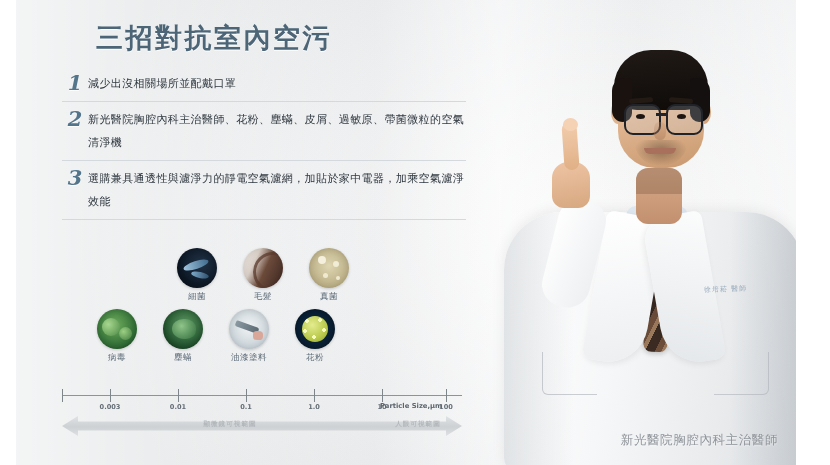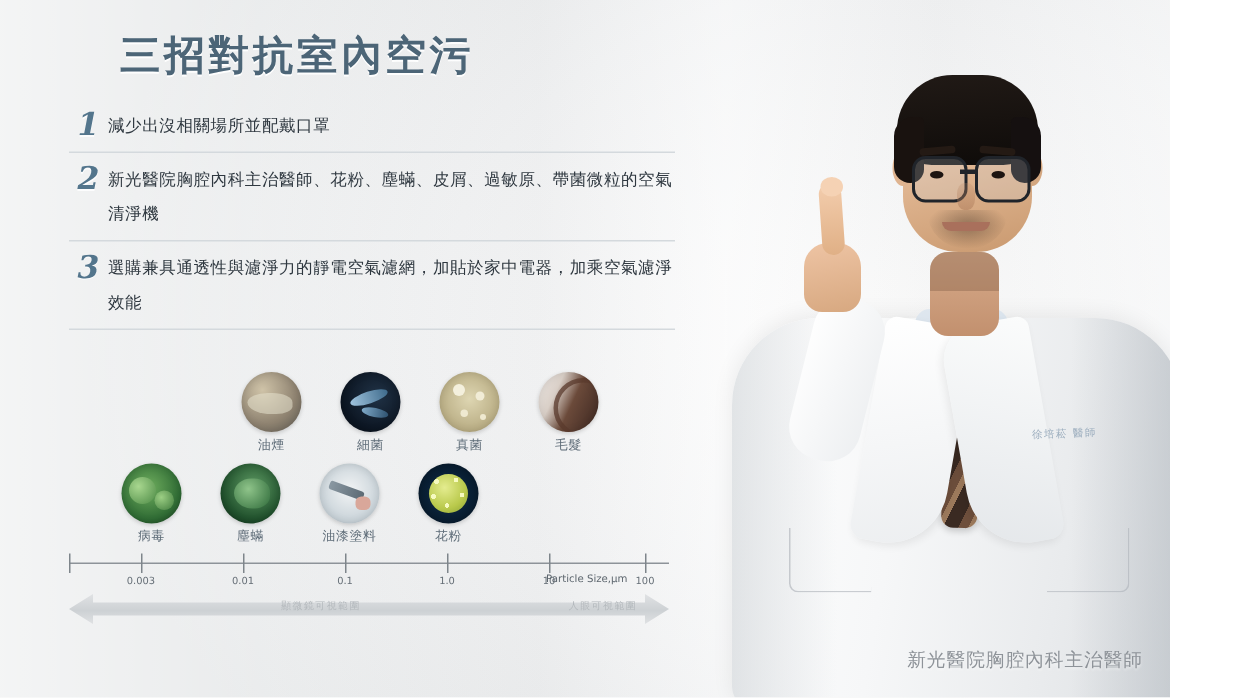--- a/index.html
+++ b/index.html
@@ -7,20 +7,21 @@
     width:830px;height:465px;overflow:hidden;
     font-family:"Liberation Sans","DejaVu Sans",sans-serif;
     background:#ffffff;
   }
   #stage{
     position:relative;width:780px;height:465px;
     background:
       radial-gradient(ellipse 520px 420px at 74% 48%, #fdfdfd 0%, #f2f3f4 55%, #e6e8e9 100%),
       linear-gradient(100deg,#f7f8f8 0%,#eff0f1 45%,#e4e6e8 100%);
     overflow:hidden;
+    margin-left:16px;
   }
   
   #stage:before{
     content:"";position:absolute;inset:0;
     background:linear-gradient(90deg,
       rgba(255,255,255,.55) 0%,
       rgba(255,255,255,.15) 22%,
       rgba(0,0,0,.018) 46%,
       rgba(255,255,255,.30) 62%,
       rgba(0,0,0,.02) 80%,
@@ -104,21 +105,21 @@
   .d-pollen{background:radial-gradient(circle at 50% 50%,#0f2d4a,#071a2c 75%);}
   .d-pollen i.a{width:26px;height:26px;left:7px;top:7px;background:radial-gradient(circle at 40% 35%,#e4ec8f,#b9c94b 60%,#8aa033);}
   .d-pollen i.b{width:26px;height:26px;left:7px;top:7px;background:
       radial-gradient(circle 1.6px at 5px 5px,#f6fabf 99%,transparent),
       radial-gradient(circle 1.6px at 18px 4px,#f6fabf 99%,transparent),
       radial-gradient(circle 1.6px at 22px 14px,#f6fabf 99%,transparent),
       radial-gradient(circle 1.6px at 12px 21px,#f6fabf 99%,transparent),
       radial-gradient(circle 1.6px at 3px 15px,#f6fabf 99%,transparent);}
 
   
-  .scale{position:absolute;left:46px;top:368px;width:400px;}
+  .scale{position:absolute;left:46px;top:388px;width:400px;font-weight:bold;}
   .axis{position:relative;height:16px;}
   .axis .line{position:absolute;left:0;right:0;top:7px;height:1px;background:#8d9399;}
   .tick{position:absolute;top:1px;width:1px;height:13px;background:#7e858b;}
   .ticklbl{
     position:absolute;top:15px;font-size:6.6px;color:#646d75;
     transform:translateX(-50%);white-space:nowrap;
     font-family:"DejaVu Sans","Liberation Sans",sans-serif;
   }
   .unitlbl{
     position:absolute;top:14px;left:318px;font-size:6.8px;color:#5d666e;
@@ -288,46 +289,40 @@
       </div>
       <div class="row last">
         <div class="num">3</div>
         <div class="txt">選購兼具通透性與濾淨力的靜電空氣濾網，加貼於家中電器，加乘空氣濾淨效能</div>
       </div>
     </div>
 
     <div class="icons">
       <div class="icorow r1">
         <div class="ico">
-          <div class="disc d-oil">
-              <i class="a"></i>
-            </div>
-          <div class="icolbl">油煙</div>
-        </div>
-        <div class="ico">
           <div class="disc d-bact">
               <i class="a"></i>
               <i class="b"></i>
             </div>
           <div class="icolbl">細菌</div>
+        </div>
+        <div class="ico">
+          <div class="disc d-hair">
+              <i class="a"></i>
+            </div>
+          <div class="icolbl">毛髮</div>
         </div>
         <div class="ico">
           <div class="disc d-fung">
               <i class="a"></i>
               <i class="b"></i>
               <i class="c"></i>
               <i class="d"></i>
             </div>
           <div class="icolbl">真菌</div>
-        </div>
-        <div class="ico">
-          <div class="disc d-hair">
-              <i class="a"></i>
-            </div>
-          <div class="icolbl">毛髮</div>
         </div>
       </div>
 
       <div class="icorow r2">
         <div class="ico">
           <div class="disc d-virus">
               <i class="a"></i>
               <i class="b"></i>
             </div>
           <div class="icolbl">病毒</div>

